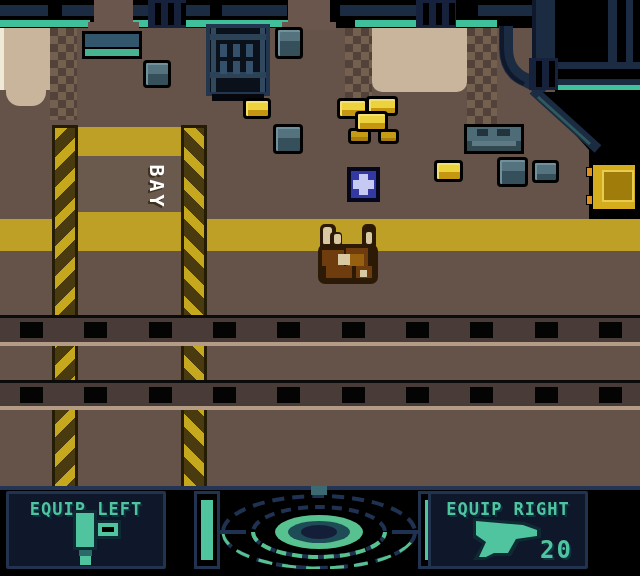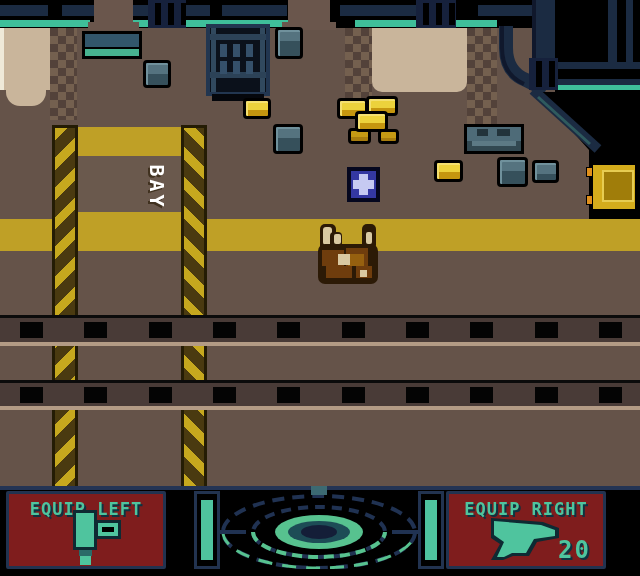--- a/index.html
+++ b/index.html
@@ -66,21 +66,21 @@
   #cart .k1{top:2px;} #cart .k2{top:30px;}
   #medkit{border:4px solid #05071e;background:#3438a2;z-index:6;}
   #medkit .ch{left:2px;top:9px;width:21px;height:9px;background:#c6caf2;}
   #medkit .cv{left:8px;top:3px;width:9px;height:21px;background:#c6caf2;}
   #player{z-index:7;}
 
   
   #hud{left:0;top:486px;width:640px;height:90px;background:#000;z-index:10;}
   #hud .topline{left:0;top:0;width:640px;height:4px;background:#243454;}
   #hud .botline{left:0;top:83px;width:640px;height:7px;background:#000;}
-  .panel{top:5px;width:160px;height:78px;border:3px solid #223350;background:#7f1d1d;border-radius:2px;}
+  .panel{top:5px;width:160px;height:78px;border:3px solid #223350;background:#0f172a;border-radius:2px;}
   .panel .label{left:0;top:5px;width:100%;text-align:center;color:#4fc49e;font-weight:bold;
     font-size:17px;letter-spacing:1px;text-shadow:2px 2px 0 #0e3240;}
   .barbox{top:5px;width:26px;height:78px;border:3px solid #223350;background:#000;}
   .barbox .bar{left:4px;top:6px;width:12px;height:60px;background:#4fc49e;}
   .ammo{right:12px;bottom:2px;color:#4fc49e;font-weight:bold;font-size:24px;
     letter-spacing:2px;text-shadow:2px 2px 0 #0e3240;}
 </style>
 </head>
 <body>
 
@@ -267,21 +267,21 @@
       <ellipse cx="99" cy="46" rx="18" ry="7" fill="#141e38"></ellipse>
       <rect x="91" y="0" width="16" height="9" fill="#3c6a72"></rect>
       <rect x="0" y="44" width="26" height="4" fill="#203252"></rect>
       <rect x="172" y="44" width="26" height="4" fill="#203252"></rect>
     </svg>
 
     <div class="barbox" style="left:418px;">
       <div class="bar"></div>
     </div>
 
-    <div class="panel" style="left:446px;">
+    <div class="panel" style="left:428px;">
       <div class="label">EQUIP RIGHT</div>
       <svg style="left:36px;top:20px;" width="84" height="46" viewBox="0 0 84 46">
         <polygon points="6,4 58,8 74,14 74,24 52,28 44,42 28,42 18,46 6,46 15,30 6,24" fill="#0e2a33"></polygon>
         <polygon points="9,7 56,11 70,16 70,22 49,25 41,39 27,39 19,43 12,43 19,28 9,21" fill="#4fc49e"></polygon>
       </svg>
       <div class="ammo">20</div>
     </div>
 
     <div class="botline"></div>
   </div>

